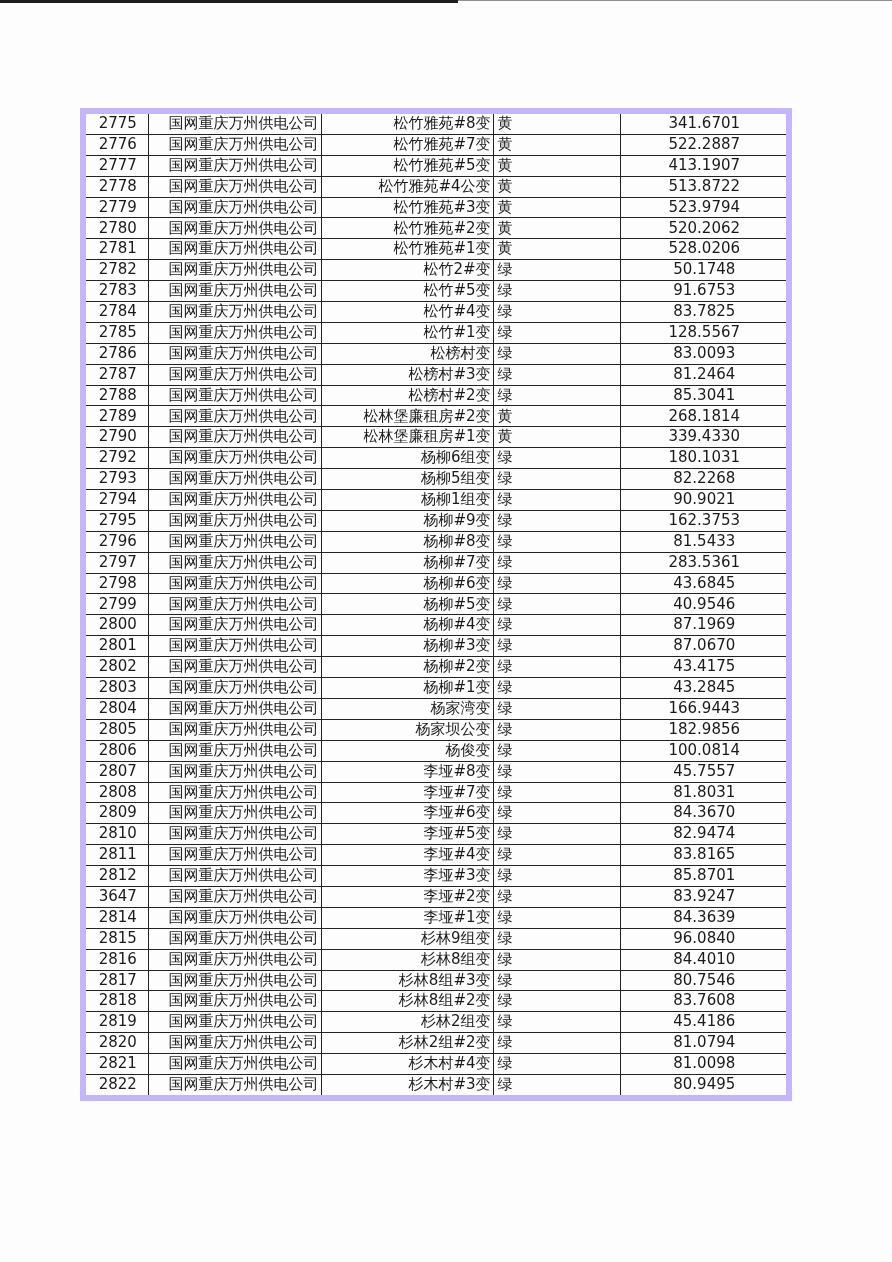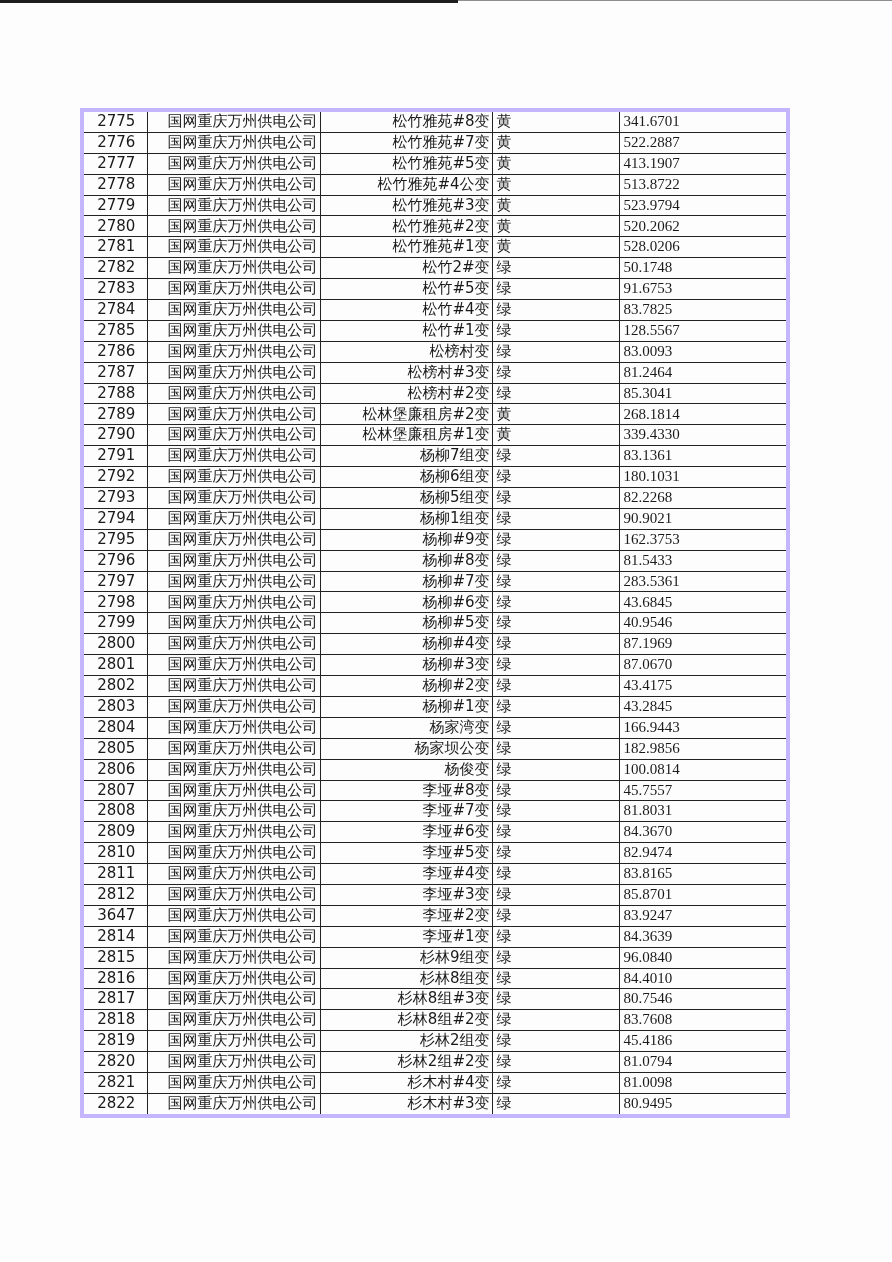--- a/index.html
+++ b/index.html
@@ -25,37 +25,37 @@
     width: 458px; height: 3px;
     background: #1d1d1d;
   }
   table.grid {
     position: absolute;
     left: 80px;
     top: 108px;
     width: 706px;
     border-collapse: collapse;
     table-layout: fixed;
-    border: 4px solid #c4b5fd;
+    border: 6px solid #c4b5fd;
   }
   table.grid td {
     border: 1.5px solid #222222;
     height: 19.9px;
     padding: 0 2px 0 4px;
     font-size: 15px;
     line-height: 1.05;
     white-space: nowrap;
     overflow: hidden;
     vertical-align: middle;
   }
   td.c-id    { text-align: center; padding: 0; }
   td.c-company { text-align: right; }
   td.c-station { text-align: right; }
   td.c-status  { text-align: left; }
-  td.c-value { text-align: left; padding: 0; font-variant-numeric: tabular-nums; font-family: Liberation Serif, serif; }
+  td.c-value { text-align: center; padding: 0; font-variant-numeric: tabular-nums; }
 </style>
 </head>
 <body>
 
 <div class="top-line"></div>
 <div class="top-bar"></div>
 
 <table class="grid">
   <colgroup>
     <col style="width:65px">
@@ -186,27 +186,20 @@
   </tr>
 
   <tr>
     <td class="c-id">2790</td>
     <td class="c-company">国网重庆万州供电公司</td>
     <td class="c-station">松林堡廉租房#1变</td>
     <td class="c-status">黄</td>
     <td class="c-value">339.4330</td>
   </tr>
 
-  <tr>
-    <td class="c-id">2791</td>
-    <td class="c-company">国网重庆万州供电公司</td>
-    <td class="c-station">杨柳7组变</td>
-    <td class="c-status">绿</td>
-    <td class="c-value">83.1361</td>
-  </tr>
 
   <tr>
     <td class="c-id">2792</td>
     <td class="c-company">国网重庆万州供电公司</td>
     <td class="c-station">杨柳6组变</td>
     <td class="c-status">绿</td>
     <td class="c-value">180.1031</td>
   </tr>
 
   <tr>

